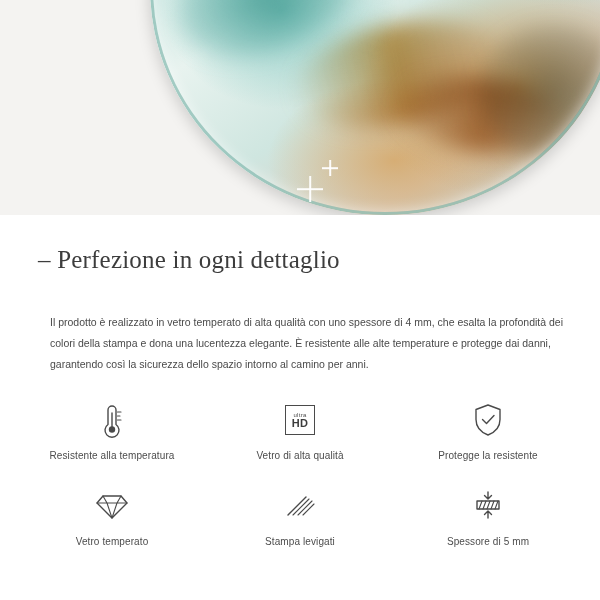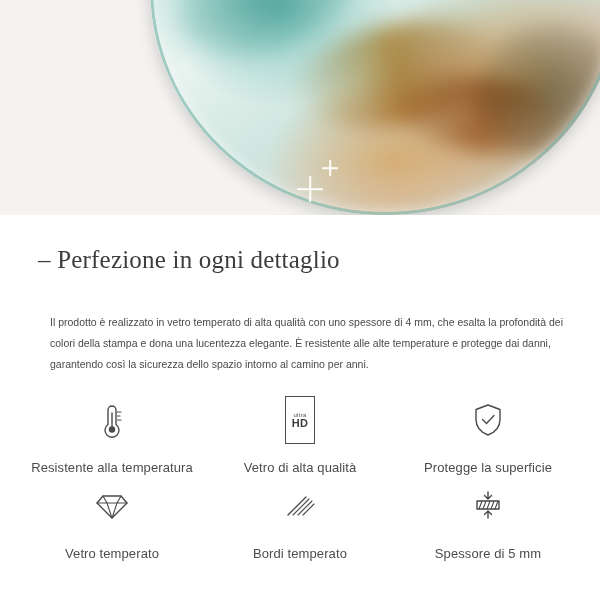--- a/index.html
+++ b/index.html
@@ -141,32 +141,32 @@
     align-items: center;
     justify-content: flex-start;
   }
   .feature .ico {
     height: 44px;
     display: flex;
     align-items: center;
     justify-content: center;
   }
   .feature .cap {
-    margin-top: 18px;
-    font-size: 13px;
+    margin-top: 8px;
+    font-size: 10px;
     color: #4c4c4c;
     text-align: center;
     letter-spacing: 0.1px;
   }
   svg { display: block; }
   .stroke { fill: none; stroke: #4a4a4a; stroke-width: 1.4; stroke-linecap: round; stroke-linejoin: round; }
   .thin { stroke-width: 1.1; }
 
   .hd-box {
-    width: 30px; height: 48px;
+    width: 30px; height: 30px;
     border: 1.4px solid #4a4a4a;
     display: flex; flex-direction: column;
     align-items: center; justify-content: center;
     line-height: 1;
   }
   .hd-box .u { font-size: 6px; color: #4a4a4a; letter-spacing: .3px; }
   .hd-box .h { font-size: 11px; font-weight: bold; color: #3c3c3c; letter-spacing: .3px; }
 </style>
 </head>
 <body>
@@ -218,41 +218,41 @@
       <div class="cap">Vetro di alta qualità</div>
     </div>
 
     <div class="feature">
       <div class="ico">
         <svg width="36" height="40" viewBox="0 0 36 40">
           <path class="stroke" d="M18 5 L30 9.5 v10 c0 8 -5.5 13 -12 15.5 C11.5 32.5 6 27.5 6 19.5 v-10 z"></path>
           <path class="stroke" d="M12.5 19.5 l4 4 l7.5 -8"></path>
         </svg>
       </div>
-      <div class="cap">Protegge la superficie</div>
+      <div class="cap">Protegge la resistente</div>
     </div>
 
     <div class="feature">
       <div class="ico">
         <svg width="40" height="36" viewBox="0 0 40 36">
           <path class="stroke" d="M11 8 h18 l6 7 l-15 15 l-15 -15 z"></path>
           <path class="stroke thin" d="M5 15 h30 M11 8 l4 7 l5 15 M29 8 l-4 7 l-5 15 M15 15 h10"></path>
         </svg>
       </div>
       <div class="cap">Vetro temperato</div>
     </div>
 
     <div class="feature">
       <div class="ico">
         <svg width="36" height="34" viewBox="0 0 36 34">
           <path class="stroke" d="M6 26 L24 8"></path>
           <path class="stroke thin" d="M11 26 L27 10 M16 26 L30 12 M21 26 L32 15"></path>
         </svg>
       </div>
-      <div class="cap">Bordi temperato</div>
+      <div class="cap">Stampa levigati</div>
     </div>
 
     <div class="feature">
       <div class="ico">
         <svg width="38" height="36" viewBox="0 0 38 36">
           <path class="stroke" d="M19 4 v6 M15.5 7.5 L19 11 l3.5 -3.5"></path>
           <rect x="8" y="13" width="22" height="8" class="stroke"></rect>
           <path class="stroke thin" d="M10 21 l3 -8 M14 21 l3 -8 M18 21 l3 -8 M22 21 l3 -8 M26 21 l3 -8"></path>
           <path class="stroke" d="M19 30 v-6 M15.5 26.5 L19 23 l3.5 3.5"></path>
         </svg>

